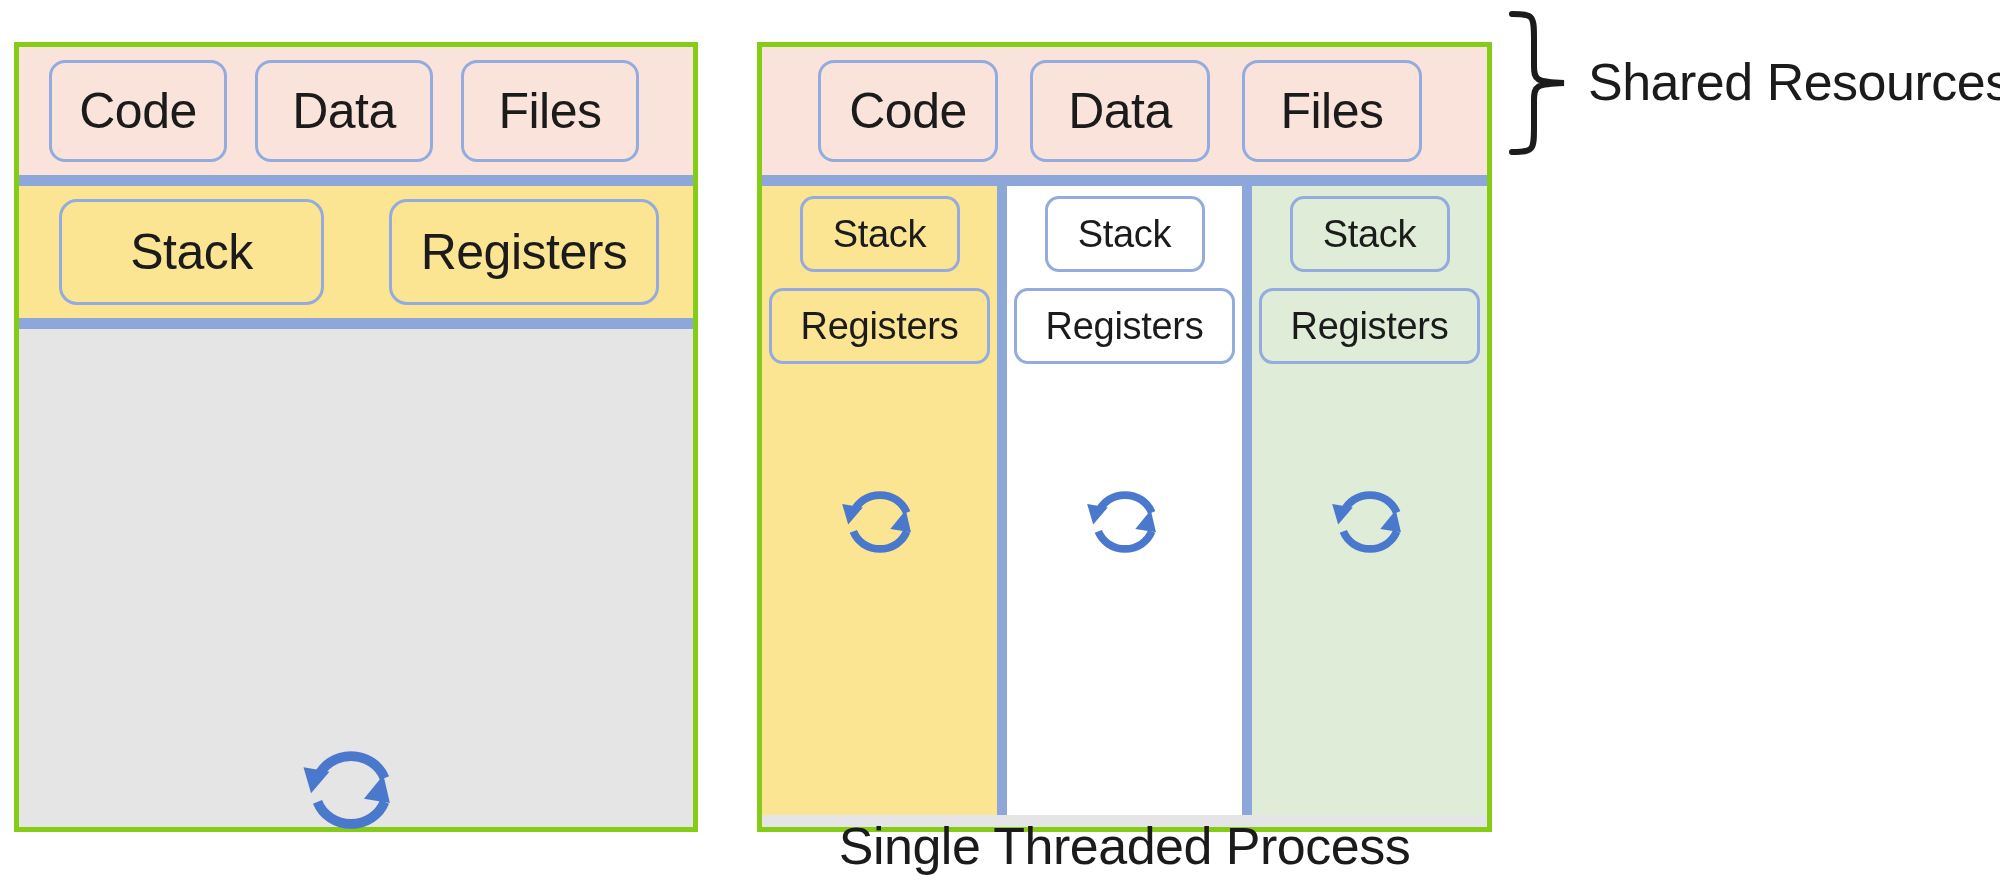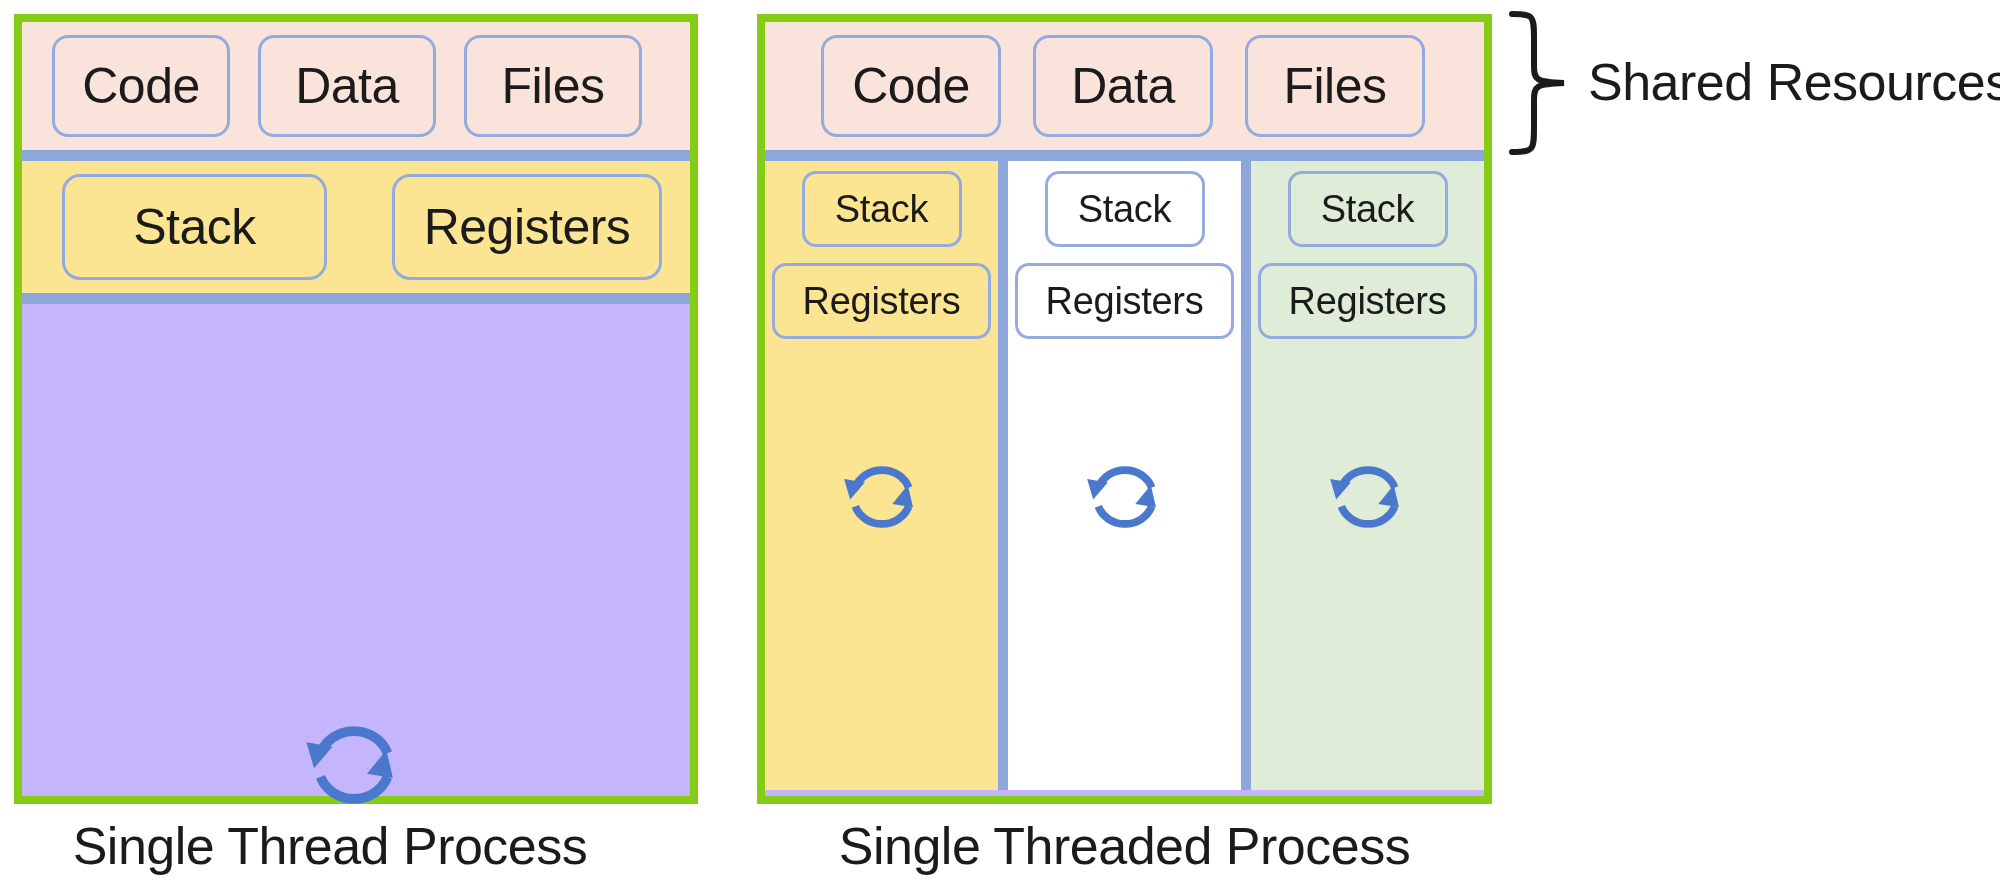--- a/index.html
+++ b/index.html
@@ -1,21 +1,21 @@
 <!DOCTYPE html>
 <html><head>
 <meta charset="utf-8">
 <style>
   html,body{margin:0;padding:0;background:#ffffff;}
   .canvas{
     position:relative;width:2000px;height:891px;background:#ffffff;
     font-family:"Liberation Sans",sans-serif;color:#1b1b1b;overflow:hidden;
   }
   
-  .proc{position:absolute;border:8px solid #84cc16;background:#c4b5fd;box-sizing:border-box;}
+  .proc{position:absolute;border:5px solid #84cc16;background:#e5e5e5;box-sizing:border-box;margin-top:28px;}
   .proc-left{left:14px;top:14px;width:684px;height:790px;}
   .proc-right{left:757px;top:14px;width:735px;height:790px;}
   
   .band-shared{
     display:flex;align-items:center;height:128px;background:#f9e3da;
     border-bottom:11px solid #8ea7db;box-sizing:content-box;
   }
   .band-shared.left-pad{padding-left:30px;gap:28px;}
   .band-shared.right-pad{padding-left:56px;gap:32px;}
   .rbox{
@@ -87,21 +87,20 @@
     <div class="band-thread">
       <div class="rbox tbox stack">Stack</div>
       <div class="rbox tbox regs">Registers</div>
     </div>
     <div class="white-area">
       <svg class="icon-left" viewBox="0 0 100 100">
         <use href="#cycle-icon"></use>
       </svg>
     </div>
   </div>
-  <div class="caption caption-left">Single Thread Process</div>
 
   <div class="proc proc-right">
     <div class="band-shared right-pad">
       <div class="rbox res-box wide">Code</div>
       <div class="rbox res-box wide">Data</div>
       <div class="rbox res-box wide">Files</div>
     </div>
     <div class="cols">
 
       <div class="tcol c-yellow">

